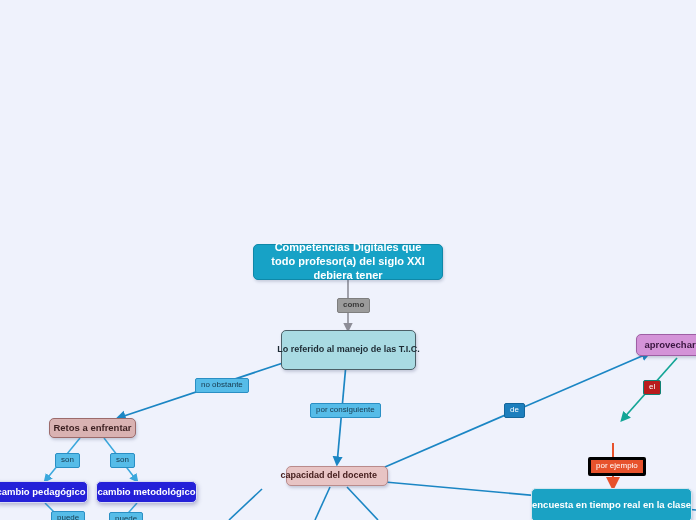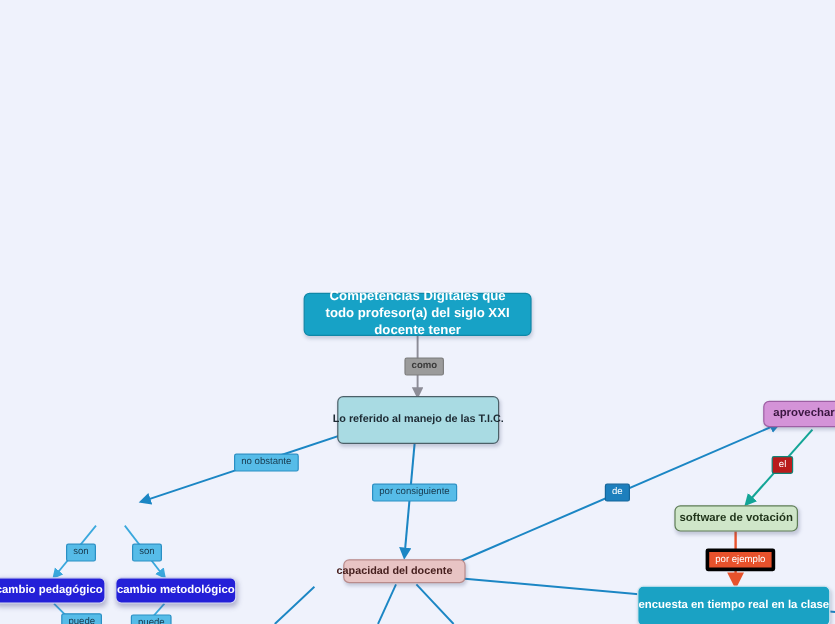--- a/index.html
+++ b/index.html
@@ -186,47 +186,47 @@
 
     <line x1="385" y1="482" x2="696" y2="510" stroke="#1b86c4" stroke-width="1.7"></line>
 
     <line x1="330" y1="487" x2="315" y2="520" stroke="#1b86c4" stroke-width="1.6"></line>
     <line x1="347" y1="487" x2="378" y2="520" stroke="#1b86c4" stroke-width="1.6"></line>
 
     <line x1="229" y1="520" x2="262" y2="489" stroke="#1b86c4" stroke-width="1.6"></line>
   </svg>
 
   <div class="node n-root" style="left:253px; top:244px; width:190px; height:36px;">
-    <span>Competencias Digitales que todo profesor(a) del siglo XXI docente tener</span>
+    <span>Competencias Digitales que todo profesor(a) del siglo XXI debiera tener</span>
   </div>
 
   <div class="node n-cyan" style="left:281px; top:330px; width:135px; height:40px;">
     <span>Lo referido al manejo de las T.I.C.</span>
   </div>
 
+  <div class="node n-rose" style="left:49px; top:418px; width:87px; height:20px;">
+    <span>Retos a enfrentar</span>
+  </div>
 
   <div class="node n-blue" style="left:-6px; top:481px; width:94px; height:22px;">
     <span>cambio pedagógico</span>
   </div>
 
   <div class="node n-blue" style="left:96px; top:481px; width:101px; height:22px;">
     <span>cambio metodológico</span>
   </div>
 
   <div class="node n-rose2" style="left:286px; top:466px; width:102px; height:20px;">
     <span>capacidad del docente</span>
   </div>
 
   <div class="node n-purple" style="left:636px; top:334px; width:76px; height:22px;">
     <span>aprovechar y</span>
   </div>
 
-  <div class="node n-green" style="left:562px; top:421px; width:103px; height:22px;">
-    <span>software de votación</span>
-  </div>
 
   <div class="node n-teal" style="left:531px; top:488px; width:161px; height:34px;">
     <span>encuesta en tiempo real en la clase</span>
   </div>
 
   <div class="chip chip-gray" style="left:337px; top:298px;">
     <span>como</span>
   </div>
 
   <div class="chip chip-lblue" style="left:195px; top:378px;">

